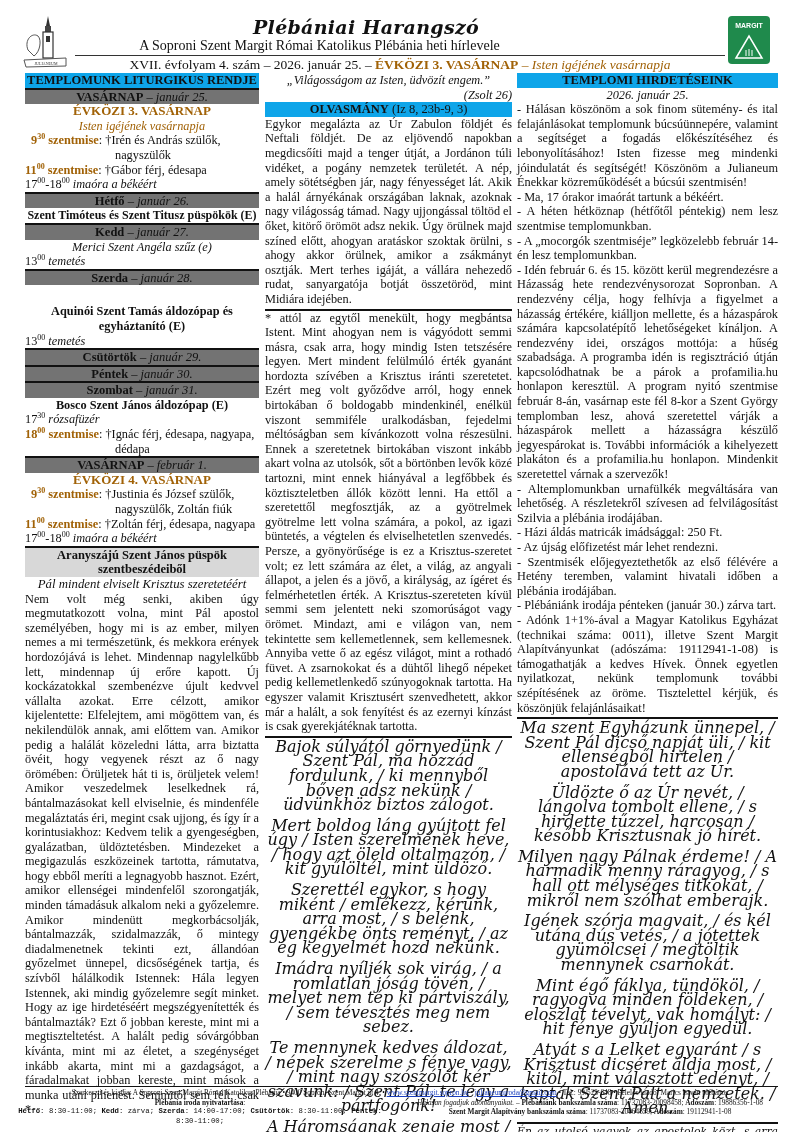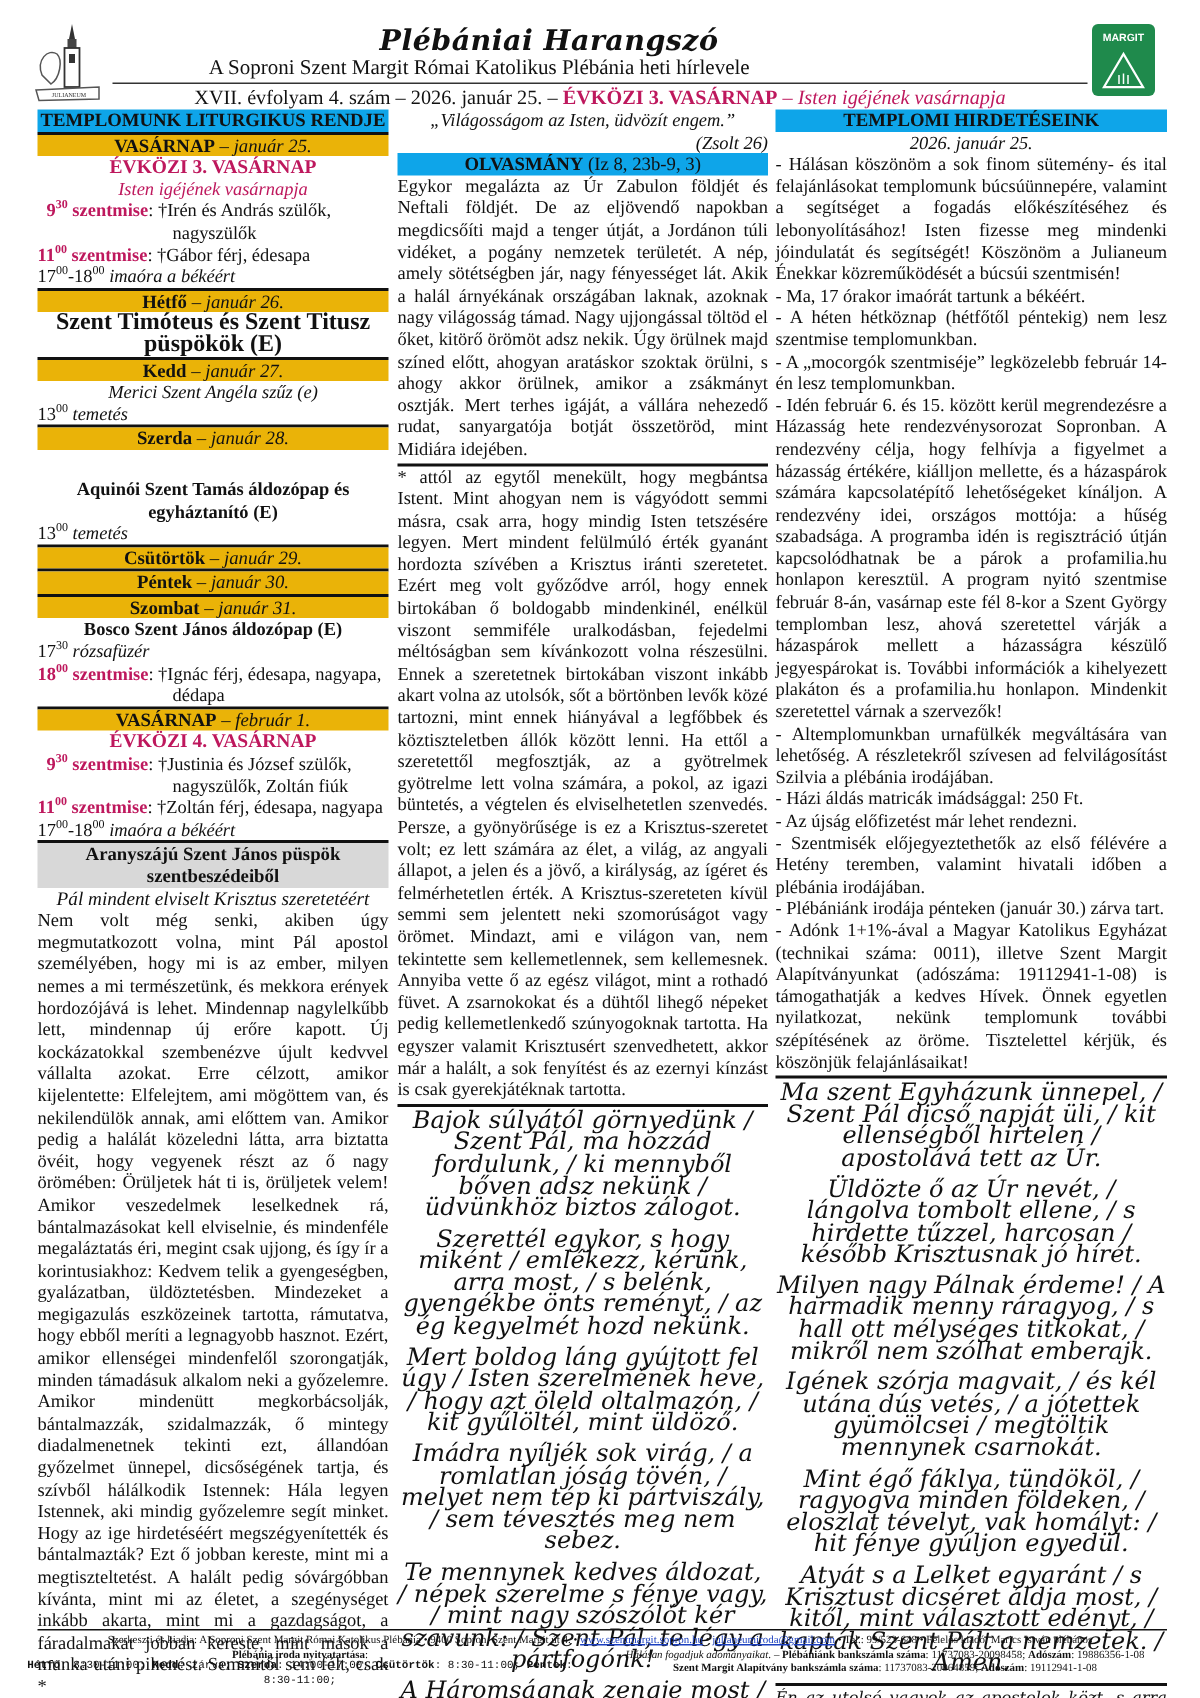--- a/index.html
+++ b/index.html
@@ -5,27 +5,27 @@
   html, body { margin:0; padding:0; background:#fff; }
   body { width:800px; height:1132px; position:relative; font-family:"Liberation Serif", serif; color:#111; overflow:hidden; }
   .hdr { position:absolute; left:0; top:0; width:800px; height:72px; }
   .logo-left { position:absolute; left:20px; top:12px; width:52px; height:58px; }
   .logo-right { position:absolute; left:728px; top:16px; width:42px; height:48px; background:#1f8a4c; border-radius:4px; }
   .logo-right .t { position:absolute; top:6px; left:0; width:100%; text-align:center; color:#fff; font-family:"Liberation Sans", sans-serif; font-size:7px; font-weight:bold; }
   .title { position:absolute; left:0; width:732px; top:16px; text-align:center; font-size:19px; font-style:italic; font-weight:bold; font-family:"DejaVu Serif", serif; letter-spacing:0.3px; }
   .subtitle { position:absolute; left:0; width:639px; top:38px; text-align:center; font-size:14px; }
   .hr-head { position:absolute; left:75px; top:55px; width:650px; height:1px; background:#333; }
   .issue { position:absolute; left:0; width:800px; top:57px; text-align:center; font-size:13.5px; }
-  .red { color:#be185d; }
+  .red { color:#a16207; }
   .col { position:absolute; top:73px; font-size:12.3px; line-height:14.6px; }
   .c1 { left:25px; width:234px; }
   .c2 { left:265px; width:247px; }
   .c3 { left:517px; width:261px; }
   .sec-title { background:#0ea5e9; text-align:center; font-weight:bold; font-size:12.5px; padding:0; }
-  .day { background:#eab308; text-align:center; font-size:12.5px; }
+  .day { background:#737373; text-align:center; font-size:12.5px; }
   .day b { font-weight:bold; }
   .day i { font-style:italic; }
   .rule { border-top:2px solid #111; }
   .center { text-align:center; }
   .bold { font-weight:bold; }
   .ital { font-style:italic; }
   .just { text-align:justify; }
   .indent { padding-left:90px; }
   sup { font-size:8px; line-height:0; vertical-align:super; }
   .poem { font-family:"DejaVu Serif", serif; font-style:italic; font-size:16px; line-height:14.6px; text-align:center; margin:0 0 6px 0; }
@@ -72,21 +72,21 @@
   <div class="day"><b>VASÁRNAP</b> – <i>január 25.</i></div>
   <div class="center bold red" style="font-size:13px;">ÉVKÖZI 3. VASÁRNAP</div>
   <div class="center ital red">Isten igéjének vasárnapja</div>
   <div style="padding-left:6px;"><span class="red bold"><span>9</span><sup>30</sup> <span>szentmise</span></span><span>: †Irén és András szülők,</span></div>
   <div class="indent">nagyszülők</div>
   <div><span class="red bold"><span>11</span><sup>00</sup> <span>szentmise</span></span><span>: †Gábor férj, édesapa</span></div>
   <div><span>17</span><sup>00</sup><span>-18</span><sup>00</sup><i> imaóra a békéért</i></div>
   <div class="rule"></div>
 
   <div class="day"><b>Hétfő</b> – <i>január 26.</i></div>
-  <div class="center bold" style="font-size:16px;">Szent Timóteus és Szent Titusz püspökök (E)</div>
+  <div class="center bold" style="font-size:12px;">Szent Timóteus és Szent Titusz püspökök (E)</div>
   <div class="rule"></div>
 
   <div class="day"><b>Kedd</b> – <i>január 27.</i></div>
   <div class="center ital">Merici Szent Angéla szűz (e)</div>
   <div><span>13</span><sup>00</sup><i> temetés</i></div>
   <div class="rule"></div>
 
   <div class="day"><b>Szerda</b> – <i>január 28.</i></div>
   <div class="center bold" style="padding:0 20px;margin-top:19px;">Aquinói Szent Tamás áldozópap és egyháztanító (E)</div>
   <div><span>13</span><sup>00</sup><i> temetés</i></div>
@@ -124,22 +124,22 @@
 <div class="col c2">
   <div class="center ital">„Világosságom az Isten, üdvözít engem.”</div>
   <div class="ital" style="text-align:right;">(Zsolt 26)</div>
   <div class="sec-title" style="font-weight:normal;"><b>OLVASMÁNY</b><span> (Iz 8, 23b-9, 3)</span></div>
   <p class="just" lang="hu" style="hyphens:auto;">Egykor megalázta az Úr Zabulon földjét és Neftali földjét. De az eljövendő napokban megdicsőíti majd a tenger útját, a Jordánon túli vidéket, a pogány nemzetek területét. A nép, amely sötétségben jár, nagy fényességet lát. Akik a halál árnyékának országában laknak, azoknak nagy világosság támad. Nagy ujjongással töltöd el őket, kitörő örömöt adsz nekik. Úgy örülnek majd színed előtt, ahogyan aratáskor szoktak örülni, s ahogy akkor örülnek, amikor a zsákmányt osztják. Mert terhes igáját, a vállára nehezedő rudat, sanyargatója botját összetöröd, mint Midiára idejében.</p>
   <div class="rule" style="margin-top:2px;"></div>
   <p class="just" lang="hu" style="hyphens:auto;">* attól az egytől menekült, hogy megbántsa Istent. Mint ahogyan nem is vágyódott semmi másra, csak arra, hogy mindig Isten tetszésére legyen. Mert mindent felülmúló érték gyanánt hordozta szívében a Krisztus iránti szeretetet. Ezért meg volt győződve arról, hogy ennek birtokában ő boldogabb mindenkinél, enélkül viszont semmiféle uralkodásban, fejedelmi méltóságban sem kívánkozott volna részesülni. Ennek a szeretetnek birtokában viszont inkább akart volna az utolsók, sőt a börtönben levők közé tartozni, mint ennek hiányával a legfőbbek és köztiszteletben állók között lenni. Ha ettől a szeretettől megfosztják, az a gyötrelmek gyötrelme lett volna számára, a pokol, az igazi büntetés, a végtelen és elviselhetetlen szenvedés. Persze, a gyönyörűsége is ez a Krisztus-szeretet volt; ez lett számára az élet, a világ, az angyali állapot, a jelen és a jövő, a királyság, az ígéret és felmérhetetlen érték. A Krisztus-szereteten kívül semmi sem jelentett neki szomorúságot vagy örömet. Mindazt, ami e világon van, nem tekintette sem kellemetlennek, sem kellemesnek. Annyiba vette ő az egész világot, mint a rothadó füvet. A zsarnokokat és a dühtől lihegő népeket pedig kellemetlenkedő szúnyogoknak tartotta. Ha egyszer valamit Krisztusért szenvedhetett, akkor már a halált, a sok fenyítést és az ezernyi kínzást is csak gyerekjátéknak tartotta.</p>
   <div class="rule" style="margin-top:2px; margin-bottom:2px;"></div>
   <div>
     <p class="poem">Bajok súlyától görnyedünk / Szent Pál, ma hozzád fordulunk, / ki mennyből bőven adsz nekünk / üdvünkhöz biztos zálogot.</p>
+    <p class="poem">Mert boldog láng gyújtott fel úgy / Isten szerelmének heve, / hogy azt öleld oltalmazón, / kit gyűlöltél, mint üldöző.</p>
     <p class="poem">Szerettél egykor, s hogy miként / emlékezz, kérünk, arra most, / s belénk, gyengékbe önts reményt, / az ég kegyelmét hozd nekünk.</p>
-    <p class="poem">Mert boldog láng gyújtott fel úgy / Isten szerelmének heve, / hogy azt öleld oltalmazón, / kit gyűlöltél, mint üldöző.</p>
     <p class="poem">Imádra nyíljék sok virág, / a romlatlan jóság tövén, / melyet nem tép ki pártviszály, / sem tévesztés meg nem sebez.</p>
     <p class="poem">Te mennynek kedves áldozat, / népek szerelme s fénye vagy, / mint nagy szószólót kér szavunk: / Szent Pál, te légy a pártfogónk!</p>
     <p class="poem">A Háromságnak zengje most / dicsőségét szavunk, / fejünkre ő fonjon babért / a jó harcunk után, veled. / Ámen.</p>
   </div>
 </div>
 
 <div class="col c3">
   <div class="sec-title">TEMPLOMI HIRDETÉSEINK</div>
   <div class="center ital">2026. január 25.</div>
   <p class="just" lang="hu" style="hyphens:auto;">- Hálásan köszönöm a sok finom sütemény- és ital felajánlásokat templomunk búcsúünnepére, valamint a segítséget a fogadás előkészítéséhez és lebonyolításához! Isten fizesse meg mindenki jóindulatát és segítségét! Köszönöm a Julianeum Énekkar közreműködését a búcsúi szentmisén!</p>

